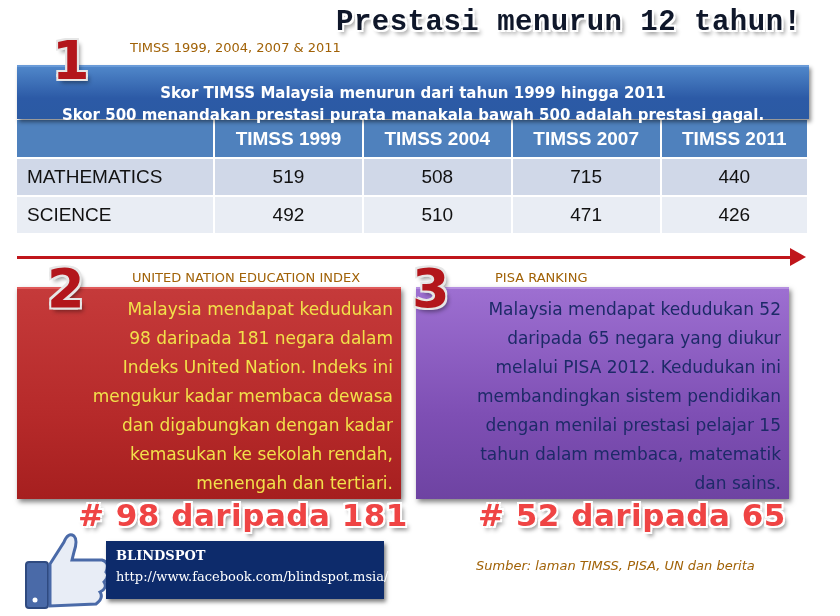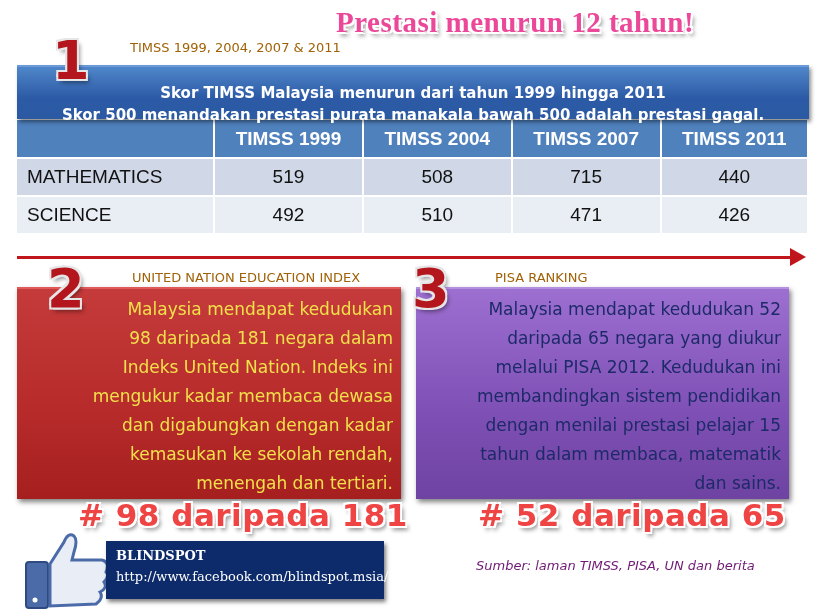--- a/index.html
+++ b/index.html
@@ -1,22 +1,22 @@
 <!DOCTYPE html>
 <html><head>
 <meta charset="utf-8">
 <style>
   * { box-sizing: border-box; margin: 0; padding: 0; }
   html, body { width: 840px; height: 616px; background: #ffffff; overflow: hidden; }
   body { position: relative; font-family: "DejaVu Sans", sans-serif; }
 
   .main-title {
     position: absolute; left: 336px; top: 6px;
-    font-family: Liberation Serif, serif; font-weight: bold; font-size: 29px;
-    color: #ec4899; letter-spacing: 0.5px;
+    font-family: Liberation Mono, monospace; font-weight: bold; font-size: 29px;
+    color: #0f172a; letter-spacing: 0.5px;
     text-shadow: -2px -2px 0 #fff, 2px -2px 0 #fff, -2px 2px 0 #fff, 2px 2px 0 #fff, 3px 4px 4px rgba(0,0,0,0.45);
   }
   .big-num {
     position: absolute; font-family: "DejaVu Sans", sans-serif; font-weight: bold;
     color: #b3161c; font-size: 54px; line-height: 1;
     text-shadow: -2px -2px 0 #e6e6e6, 2px -2px 0 #e6e6e6, -2px 2px 0 #e6e6e6, 2px 2px 0 #e6e6e6, 3px 4px 4px rgba(0,0,0,0.4);
   }
   .section-label {
     position: absolute; font-family: "DejaVu Sans", sans-serif; font-weight: normal;
     font-size: 13px; color: #a16207; margin-left: 48px;
@@ -82,21 +82,21 @@
   .blindspot-card {
     position: absolute; left: 106px; top: 541px; width: 278px; height: 58px;
     background: #0d2b6b; box-shadow: 2px 3px 4px rgba(0,0,0,0.5);
     padding: 5px 0 0 10px; color: #fff; font-family: "DejaVu Serif", serif;
   }
   .blindspot-name { font-weight: bold; font-size: 13px; line-height: 20px; }
   .blindspot-url { font-size: 13px; line-height: 22px; }
 
   .source-text {
     position: absolute; left: 476px; top: 558px; font-family: "DejaVu Sans", sans-serif;
-    font-style: italic; font-size: 13px; color: #701a75;
+    font-style: italic; font-size: 13px; color: #a16207;
   }
 </style>
 </head>
 <body>
 
 <div class="main-title">Prestasi menurun 12 tahun!</div>
 
 <div class="big-num" style="left:52px; top:34px; z-index:2;">1</div>
 <div class="section-label" style="left:82px; top:40px;">TIMSS 1999, 2004, 2007 &amp; 2011</div>
 

